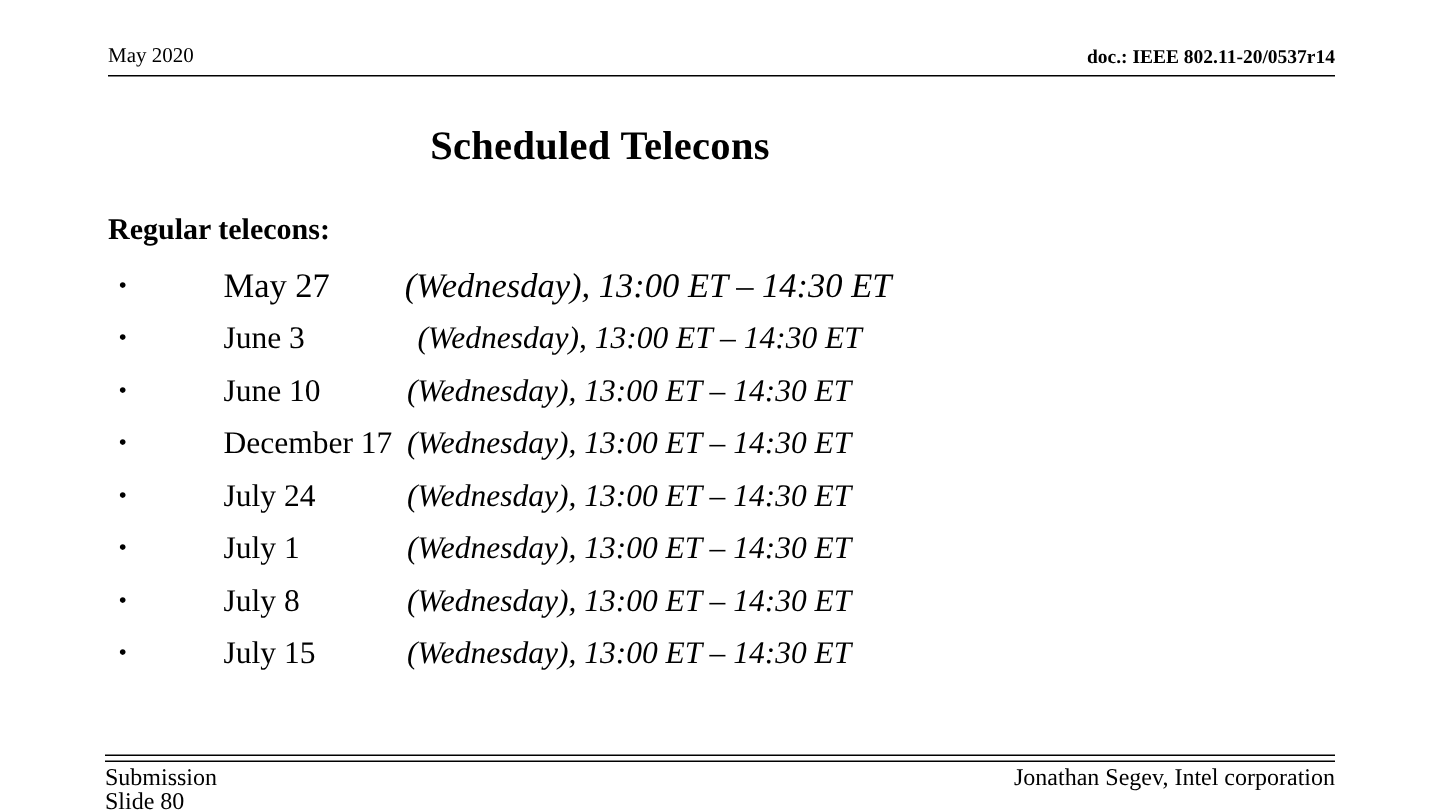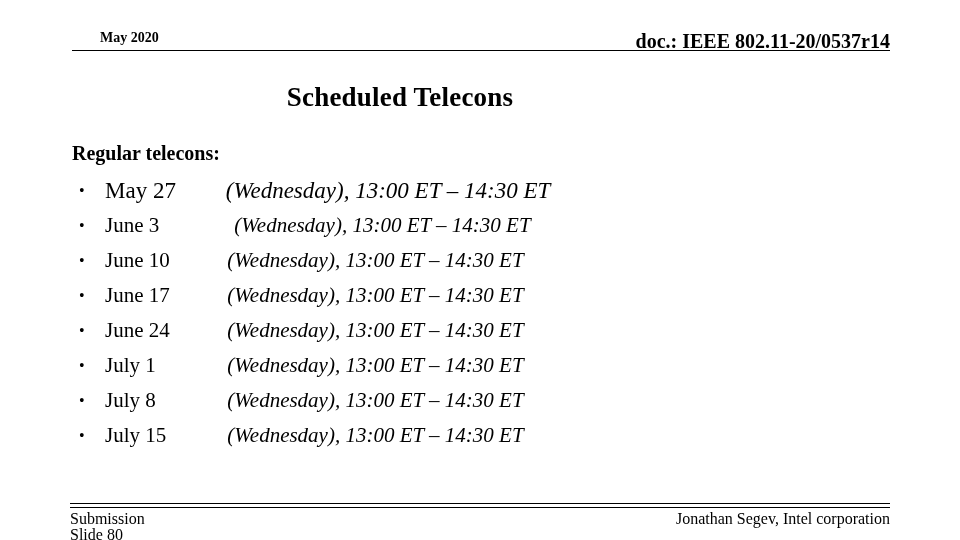--- a/index.html
+++ b/index.html
@@ -22,29 +22,28 @@
     left: 72px;
     top: 30px;
     width: 818px;
     height: 22px;
   }
   .header-left {
     position: absolute;
     left: 0;
     top: 0;
     font-size: 14px;
-    font-weight: bold;
-    white-space: nowrap;
-    margin-left: 28px;
+    font-weight: normal;
+    white-space: nowrap;
   }
   .header-right {
     position: absolute;
     right: 0;
     top: 0;
-    font-size: 20px;
+    font-size: 13px;
     font-weight: bold;
     white-space: nowrap;
   }
   .header-rule {
     position: absolute;
     left: 72px;
     top: 50px;
     width: 818px;
     height: 0;
     border-top: 1px solid #000000;
@@ -95,20 +94,21 @@
     position: absolute;
     left: 7px;
     top: 0;
     font-size: 16px;
     line-height: 35px;
   }
   .row-date {
     display: inline-block;
     width: 117px;
     vertical-align: top;
+    margin-left: 44px;
   }
   .first-row .row-date {
     width: 115px;
   }
   .row-detail {
     display: inline-block;
     vertical-align: top;
     font-style: italic;
   }
   .row-detail.shifted {
@@ -186,26 +186,26 @@
       <span class="row-date">June 3</span>
       <span class="row-detail shifted">(Wednesday), 13:00 ET – 14:30 ET</span>
     </li>
     <li class="bullet-row">
       <span class="bullet-mark">•</span>
       <span class="row-date">June 10</span>
       <span class="row-detail">(Wednesday), 13:00 ET – 14:30 ET</span>
     </li>
     <li class="bullet-row">
       <span class="bullet-mark">•</span>
-      <span class="row-date">June 17</span>
-      <span class="row-detail">(Wednesday), 13:00 ET – 14:30 ET</span>
-    </li>
-    <li class="bullet-row">
-      <span class="bullet-mark">•</span>
-      <span class="row-date">June 24</span>
+      <span class="row-date">December 17</span>
+      <span class="row-detail">(Wednesday), 13:00 ET – 14:30 ET</span>
+    </li>
+    <li class="bullet-row">
+      <span class="bullet-mark">•</span>
+      <span class="row-date">July 24</span>
       <span class="row-detail">(Wednesday), 13:00 ET – 14:30 ET</span>
     </li>
     <li class="bullet-row">
       <span class="bullet-mark">•</span>
       <span class="row-date">July 1</span>
       <span class="row-detail">(Wednesday), 13:00 ET – 14:30 ET</span>
     </li>
     <li class="bullet-row">
       <span class="bullet-mark">•</span>
       <span class="row-date">July 8</span>

